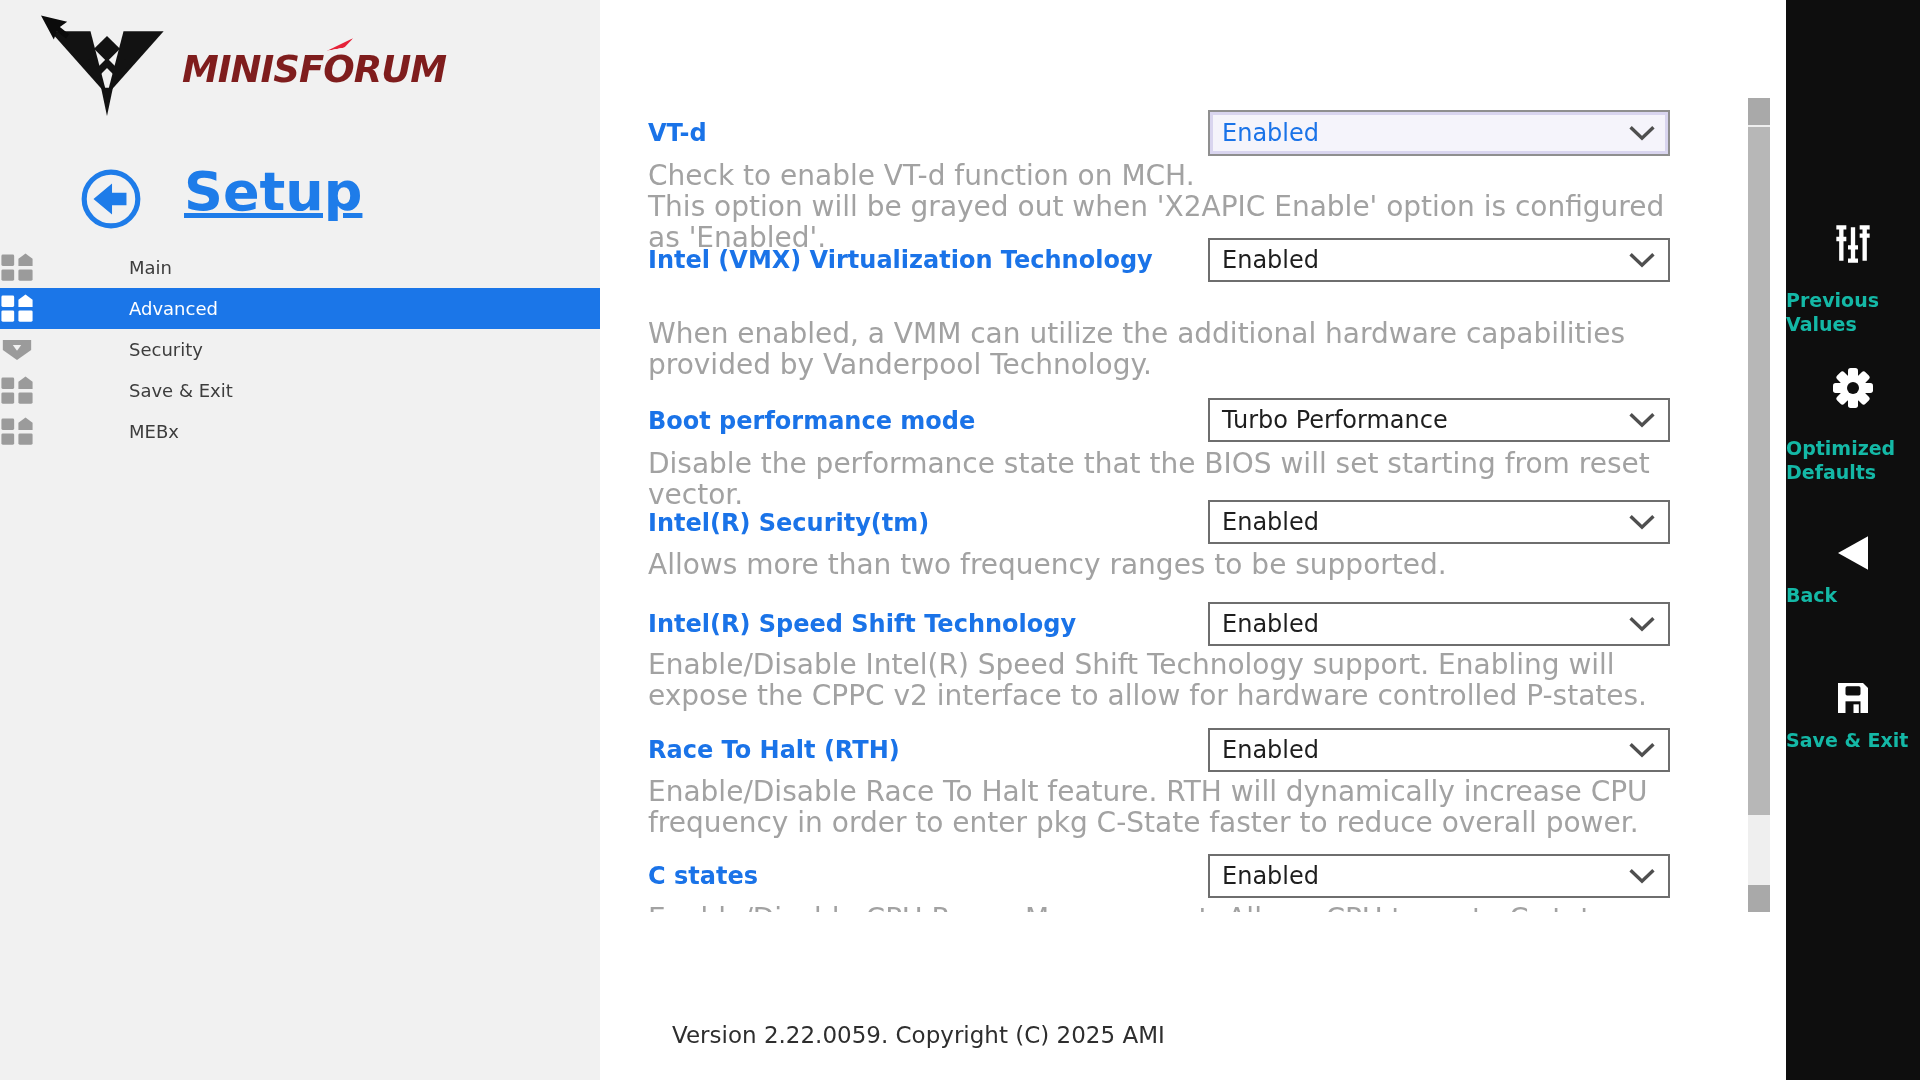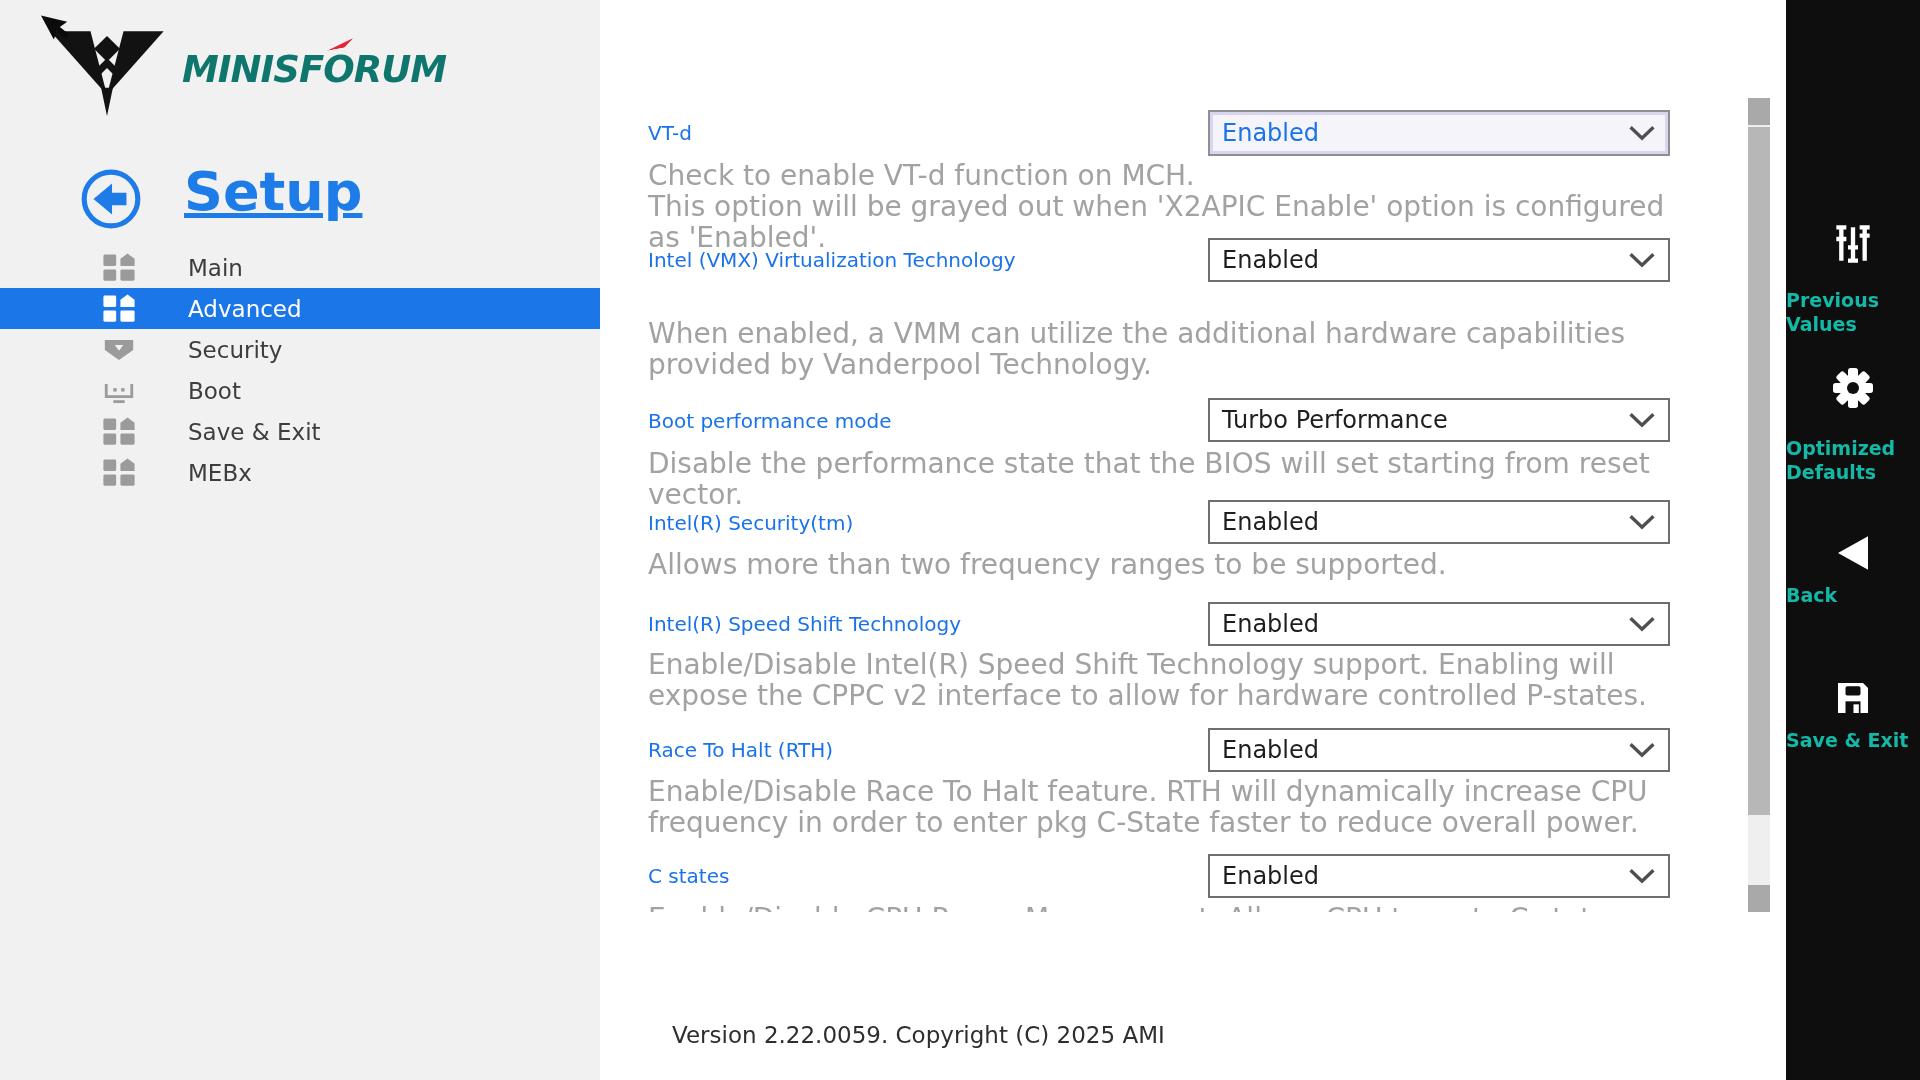--- a/index.html
+++ b/index.html
@@ -3,38 +3,38 @@
 <meta charset="utf-8">
 <style>
   html,body{margin:0;padding:0;background:#fff;}
   #screen{position:relative;width:1920px;height:1080px;background:#ffffff;
           font-family:"DejaVu Sans","Liberation Sans",sans-serif;overflow:hidden;}
 
   
   .left-sidebar{position:absolute;left:0;top:0;width:600px;height:1080px;background:#f1f1f1;}
   .logo-emblem{position:absolute;left:48px;top:26px;width:118px;height:100px;}
   .logo-text{position:absolute;left:182px;top:48px;font-size:37px;font-weight:bold;
-             font-style:italic;color:#0f766e;letter-spacing:-1px;white-space:nowrap;}
+             font-style:italic;color:#7f1d1d;letter-spacing:-1px;white-space:nowrap;}
   .logo-accent{position:absolute;left:330px;top:40px;width:20px;height:9px;background:#e62339;
                transform:skewX(-35deg) rotate(-12deg);clip-path:polygon(0 100%,100% 0,78% 100%);}
   .setup-back{position:absolute;left:78px;top:166px;width:66px;height:66px;cursor:pointer;}
   .setup-title{position:absolute;left:184px;top:160px;font-size:54px;font-weight:600;color:#1e7ce9;text-decoration:underline;}
 
   .menu{position:absolute;left:0;top:247px;width:600px;}
-  .menu-item{height:41px;display:flex;align-items:center;padding-left:102px;
-             font-size:23px;color:#3d3d3d;cursor:pointer;}
+  .menu-item{height:41px;display:flex;align-items:center;
+             font-size:18px;color:#3d3d3d;cursor:pointer;gap:43px;}
   .menu-item .mi-icon{width:34px;height:34px;margin-right:52px;color:#9b9b9b;flex:0 0 34px;}
   .menu-item.selected{background:#1b76e8;color:#ffffff;}
   .menu-item.selected .mi-icon{color:#ffffff;}
   .mi-icon svg{width:100%;height:100%;display:block;}
 
   
   .content{position:absolute;left:600px;top:0;width:1172px;height:912px;background:#fff;overflow:hidden;}
-  .row-label{position:absolute;left:48px;width:560px;font-size:20px;line-height:36px;
-             font-weight:400;color:#1a73e8;}
+  .row-label{position:absolute;left:48px;width:560px;font-size:24px;line-height:36px;
+             font-weight:700;color:#1a73e8;}
   .row-desc{position:absolute;left:48px;width:1020px;font-size:28px;line-height:31px;
             color:#a2a2a2;white-space:pre-line;}
   .dropdown{position:absolute;left:608px;width:462px;height:44px;box-sizing:border-box;
             border:2px solid #6e6e6e;background:#fff;display:flex;align-items:center;
             padding:0 40px 0 12px;font-size:24px;color:#1e1e1e;cursor:pointer;}
   .dropdown .chev{position:absolute;right:12px;top:50%;transform:translateY(-50%);width:28px;height:16px;}
   .dropdown.focused{height:46px;border-color:#8f8f8f;background:#f5f4fb;color:#1a73e8;
                     box-shadow:inset 0 0 0 3px #d9d5ef;}
   .footer-version{position:absolute;left:672px;top:1022px;font-size:23px;color:#2e2e2e;}
 
@@ -106,31 +106,20 @@
       <div class="menu-item">
         <span class="mi-icon">
           <svg viewBox="0 0 24 24" fill="currentColor">
               <path d="M2,5 H22 V12 L12,19 L2,12 Z"></path>
               <polygon points="9,8.5 15,8.5 12,12.5" fill="#f1f1f1"></polygon>
             </svg>
         </span>
         <span>Security</span>
       </div>
 
-      <div class="menu-item">
-        <span class="mi-icon">
-          <svg viewBox="0 0 24 24" fill="none" stroke="currentColor" stroke-width="2">
-            <path d="M3,7 V16 H21 V7"></path>
-              <rect x="8" y="10" width="2.4" height="2.4" fill="currentColor" stroke="none"></rect>
-              <rect x="13.5" y="10" width="2.4" height="2.4" fill="currentColor" stroke="none"></rect>
-              <path d="M8,19.5 H16"></path>
-          </svg>
-        </span>
-        <span>Boot</span>
-      </div>
 
       <div class="menu-item">
         <span class="mi-icon">
           <svg viewBox="0 0 24 24" fill="currentColor">
               <rect x="1" y="2.5" width="9" height="8" rx="1"></rect>
               <path d="M13 10.5 V5.5 L18 1.8 L23 5.5 V10.5 Z"></path>
               <rect x="1" y="13" width="9" height="8" rx="1"></rect>
               <rect x="13" y="13" width="10" height="8" rx="1"></rect>
             </svg>
         </span>

